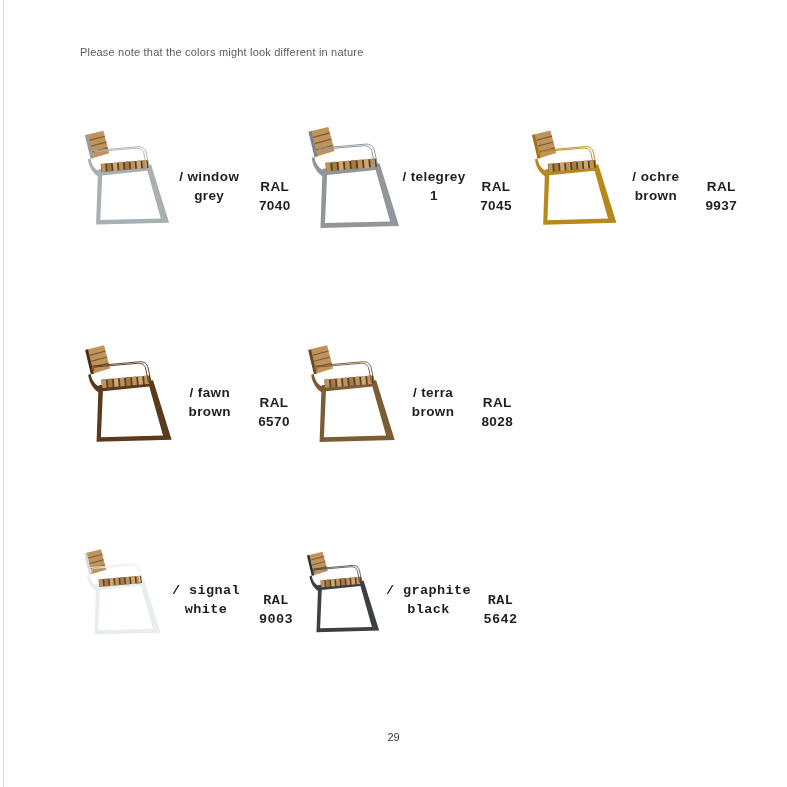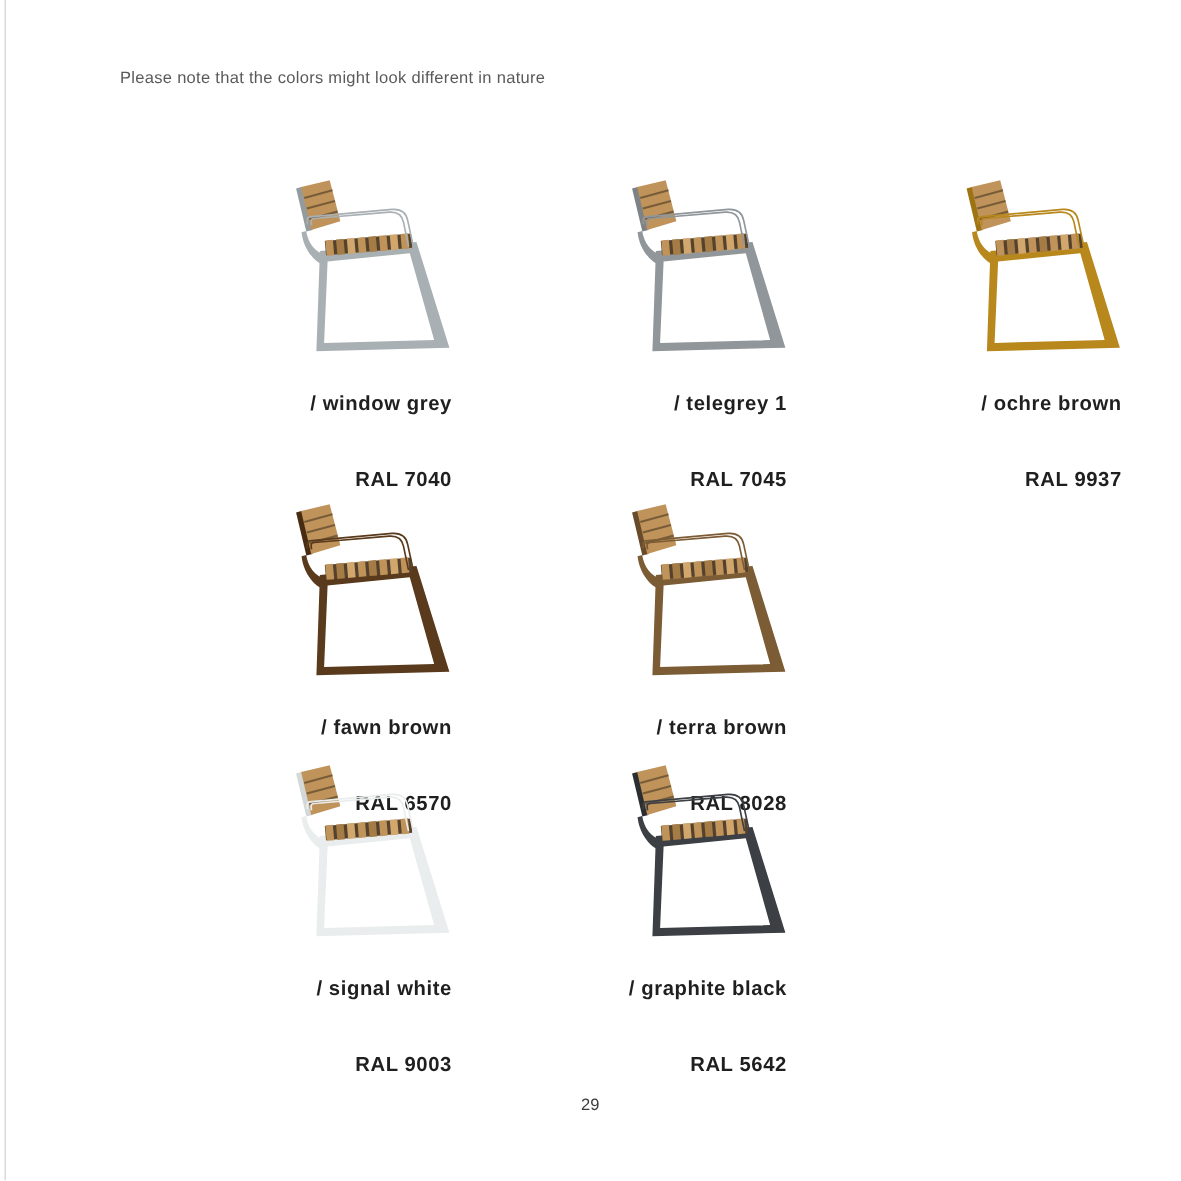--- a/index.html
+++ b/index.html
@@ -1,22 +1,22 @@
 <!DOCTYPE html>
 <html style="--wood-base: #C0935B; --wood-light: #D2A76D; --wood-dark: #A57C46; --wood-gap: #55422C;"><head>
 <meta charset="utf-8">
 <style>
   html,body{margin:0;padding:0;background:#ffffff;}
   body{font-family:"Liberation Sans",sans-serif;}
   #page{position:relative;width:787px;height:787px;background:#ffffff;overflow:hidden;}
   .edge-line{position:absolute;left:3px;top:0;width:1px;height:100%;background:#dadada;}
   .note{position:absolute;left:60px;top:46px;font-size:11px;color:#5a5a5a;letter-spacing:.2px;margin-left:20px;}
   .row{position:absolute;left:78px;width:670px;display:flex;}
-  .r1{top:112px;} .r2{top:328px;} .r3{top:502px;}
-  .cell{width:223.3px;display:flex;flex-direction:column;align-items:flex-end;}
+  .r1{top:112px;} .r2{top:328px;} .r3{top:526px;font-family:Liberation Mono, monospace;}
+  .cell{width:223.3px;display:flex;flex-direction:row;align-items:center;}
   .chair{width:112px;height:136px;display:block;}
   .lbl{font-size:13.5px;font-weight:700;color:#1f1f1f;letter-spacing:.4px;line-height:19px;text-align:center;margin-top:32px;}
   .name{margin-top:11px;}
   .pagenum{position:absolute;left:0;top:731px;width:100%;text-align:center;font-size:11px;color:#3c3c3c;}
   .hidden-defs{position:absolute;width:0;height:0;overflow:hidden;}
 </style>
 </head>
 <body>
 
 <div id="page">

